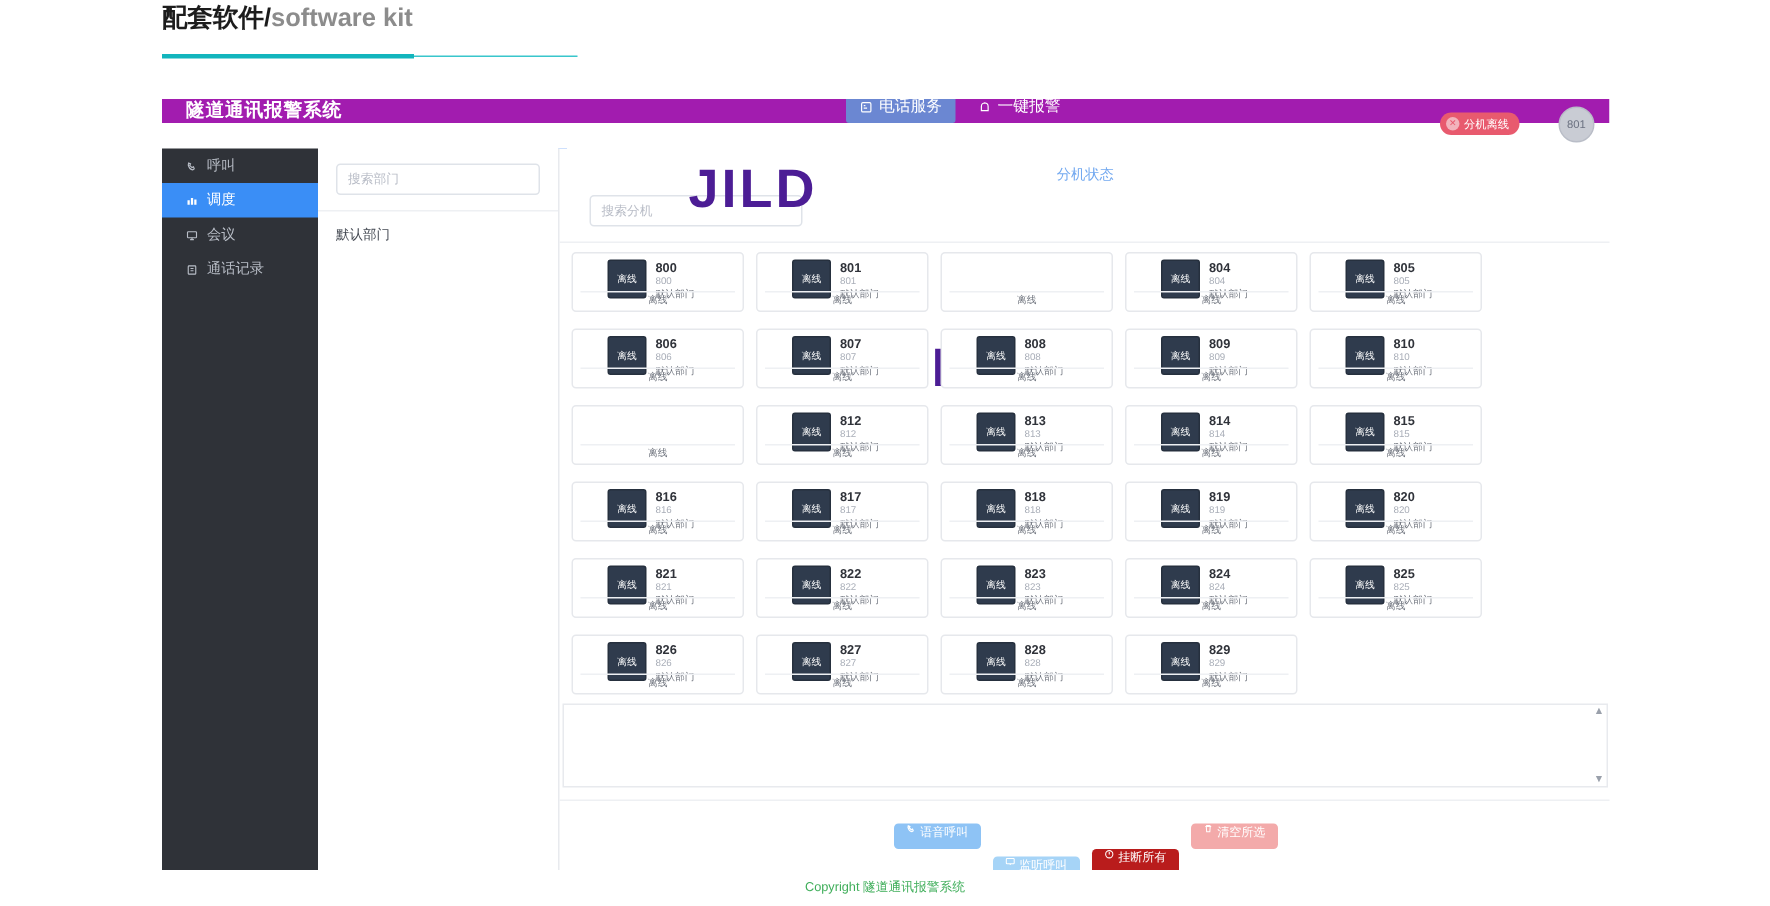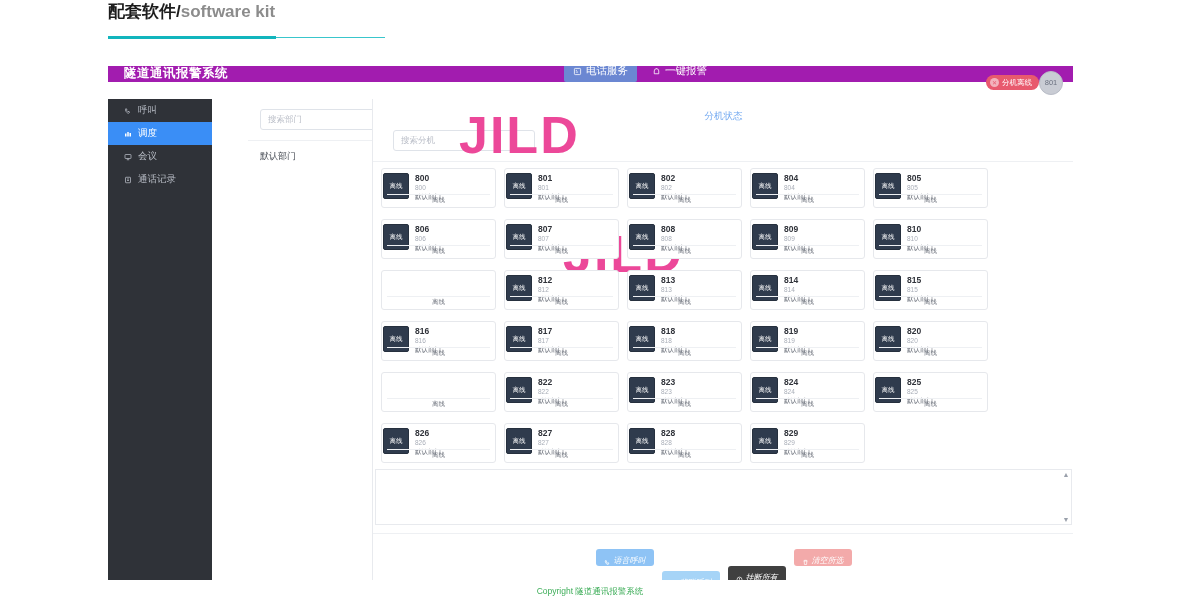--- a/index.html
+++ b/index.html
@@ -98,21 +98,21 @@
   }
   .topnav-item.active { background: #6b87d2; }
   .topnav-item svg { display:block; }
   .topright {
     position: absolute;
     right: 10px;
     top: 0;
     height: 33px;
     display: flex;
     align-items: center;
-    gap: 0;
+    gap: 26px;
   }
   .status-pill {
     display: flex;
     align-items: center;
     gap: 3px;
     background: #e85a6e;
     color: #ffffff;
     border-radius: 9px;
     height: 15px;
     padding: 0 7px 0 4px;
@@ -163,21 +163,20 @@
   .side-item svg { display:block; flex: none; }
 
   
   .deptpanel {
     position: absolute;
     left: 104px; top: 33px;
     width: 160px;
     height: 481px;
     background: #ffffff;
     border-right: 6px solid #3b82f6;
-    padding-left: 36px;
   }
   .dept-search {
     margin: 10px 12px 0 12px;
     height: 19px;
     border: 1px solid #dfe3e9;
     border-radius: 3px;
     display: flex;
     align-items: center;
     padding: 0 7px;
     font-size: 8.5px;
@@ -238,21 +237,21 @@
     display: grid;
     grid-template-columns: repeat(5, 115px);
     gap: 11px 8px;
     padding-left: 8px;
   }
   .card {
     height: 40px;
     border: 1px solid #e6e8ec;
     border-radius: 3px;
     background: #ffffff;
-    padding: 4px 5px 0 1px;
+    padding: 4px 5px 0 23px;
     box-sizing: border-box;
     position: relative;
     overflow: hidden;
   }
   .card-top {
     display: flex;
     gap: 6px;
   }
   .card-badge {
     width: 24px; height: 24px;
@@ -321,41 +320,40 @@
     left: 0; right: 0; bottom: 0;
     height: 46px;
     border-top: 1px solid #eef0f3;
     display: flex;
     align-items: center;
     justify-content: center;
     gap: 8px;
   }
   .btn {
     display: flex;
-    align-items: flex-end;
+    align-items: flex-start;
     gap: 3px;
     height: 17px;
     padding: 0 8px;
     border-radius: 3px;
     font-size: 8px;
     color: #ffffff;
     white-space: nowrap;
-    font-style: italic;
   }
   .btn svg { display:block; }
   .btn-primary { background: #8ec3f5; }
   .btn-info    { background: #a6d4f7; margin-top: 44px; }
-  .btn-danger  { background: #404040; margin-top: 35px; }
+  .btn-danger  { background: #b91c1c; margin-top: 35px; }
   .btn-muted   { background: #f3aaaa; }
 
   
   .wm {
     position: absolute;
-    color: #ec4899;
-    font-size: 52px;
+    color: #4c1d95;
+    font-size: 36px;
     font-weight: bold;
     letter-spacing: 2px;
     pointer-events: none;
     user-select: none;
   }
 
   
   .footer {
     position: absolute;
     left: 0; right: 0;
@@ -490,28 +488,20 @@
                 <div class="card-badge">离线</div>
                 <div class="card-info">
                   <div class="card-name">801</div>
                   <div class="card-num">801</div>
                   <div class="card-dept">默认部门</div>
                 </div>
               </div>
               <div class="card-foot">离线</div>
             </div>
             <div class="card">
-              <div class="card-top">
-                <div class="card-badge">离线</div>
-                <div class="card-info">
-                  <div class="card-name">802</div>
-                  <div class="card-num">802</div>
-                  <div class="card-dept">默认部门</div>
-                </div>
-              </div>
               <div class="card-foot">离线</div>
             </div>
             <div class="card">
               <div class="card-top">
                 <div class="card-badge">离线</div>
                 <div class="card-info">
                   <div class="card-name">804</div>
                   <div class="card-num">804</div>
                   <div class="card-dept">默认部门</div>
                 </div>
@@ -680,20 +670,28 @@
                 <div class="card-badge">离线</div>
                 <div class="card-info">
                   <div class="card-name">820</div>
                   <div class="card-num">820</div>
                   <div class="card-dept">默认部门</div>
                 </div>
               </div>
               <div class="card-foot">离线</div>
             </div>
             <div class="card">
+              <div class="card-top">
+                <div class="card-badge">离线</div>
+                <div class="card-info">
+                  <div class="card-name">821</div>
+                  <div class="card-num">821</div>
+                  <div class="card-dept">默认部门</div>
+                </div>
+              </div>
               <div class="card-foot">离线</div>
             </div>
             <div class="card">
               <div class="card-top">
                 <div class="card-badge">离线</div>
                 <div class="card-info">
                   <div class="card-name">822</div>
                   <div class="card-num">822</div>
                   <div class="card-dept">默认部门</div>
                 </div>

